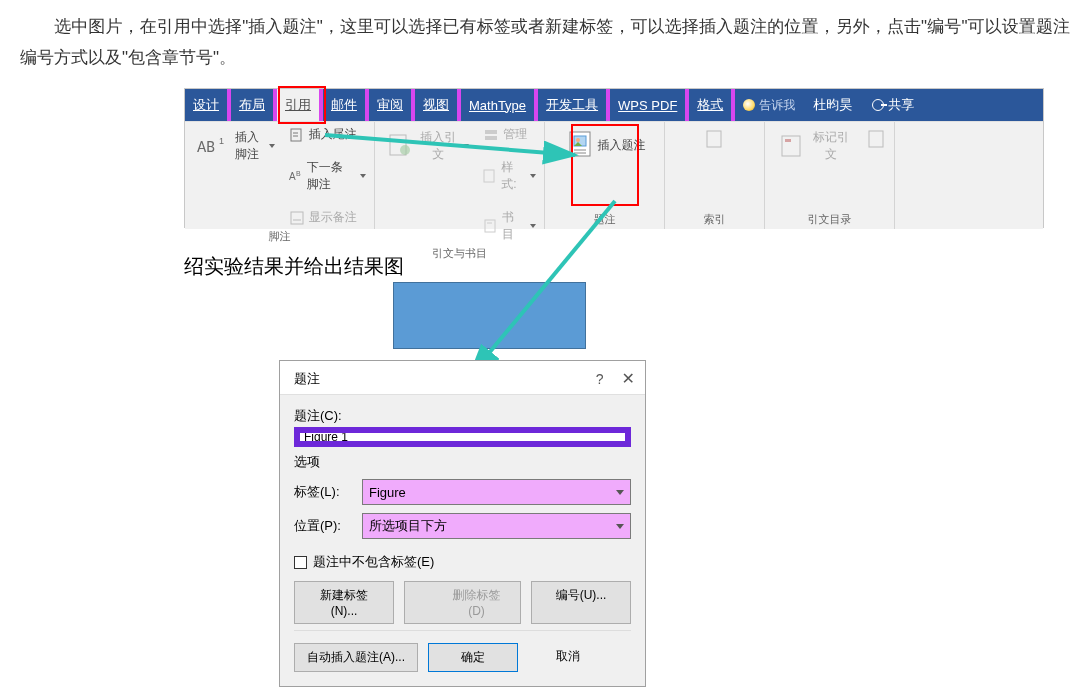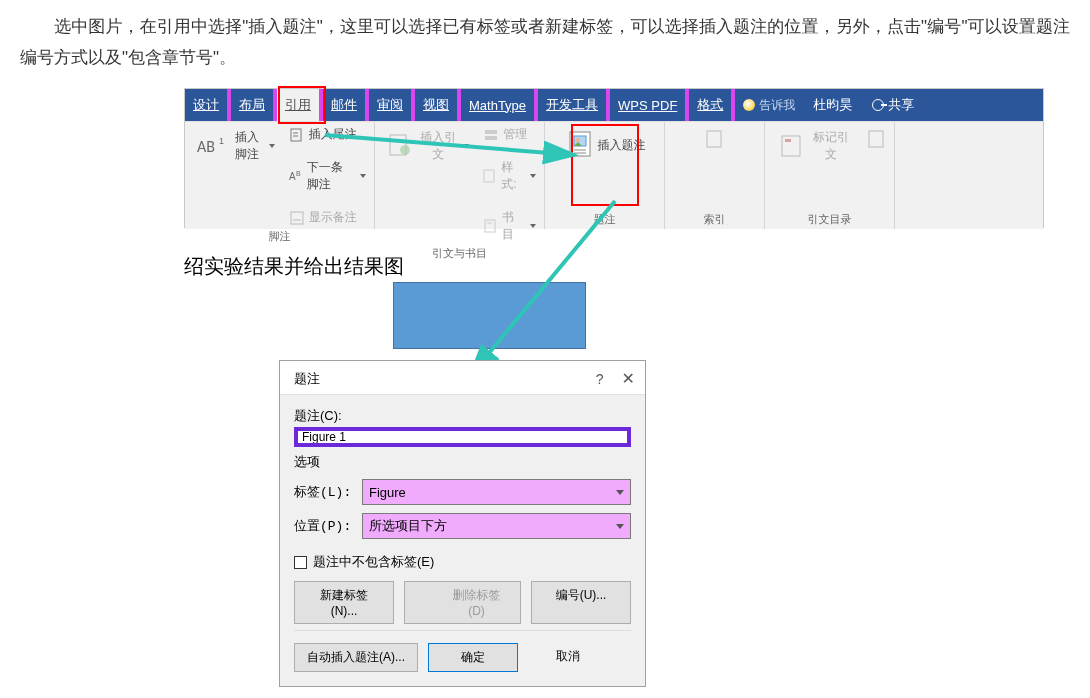--- a/index.html
+++ b/index.html
@@ -172,29 +172,29 @@
       background:#fff;
       border-bottom: 1px solid #e0e0e0;
     }
     .dialog-title .title-text { font-size:13px; }
     .dialog-title .controls { display:flex; gap:18px; align-items:center; font-size:14px; color:#555;}
     .dialog-close { font-size:16px; }
     .dialog-body { padding: 8px 14px 12px 14px; background:#f0f0f0;}
     .field-label { padding: 4px 0 2px 0; }
     .text-input {
       width: 100%;
-      border: 4px solid #6d28d9;
+      border: 6px solid #6d28d9;
       background:#fff;
       padding: 2px 4px;
       font-size: 12px;
       height: 20px;
     }
     .section-label { padding: 6px 0 4px 0; }
     .form-row { display:flex; align-items:center; gap: 8px; padding: 4px 0;}
-    .form-row label { width: 60px; font-family: Liberation Mono, monospace; }
+    .form-row label { width: 60px; }
     .form-select {
       flex: 1;
       height: 26px;
       border:1px solid #7a7a7a;
       background:#f0abfc;
       display:flex;
       align-items:center;
       justify-content:space-between;
       padding: 0 6px;
     }

